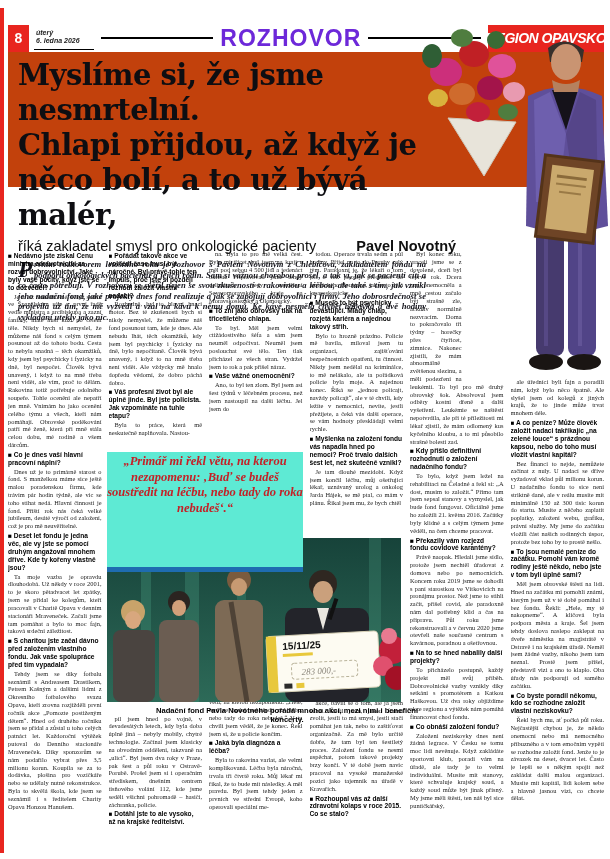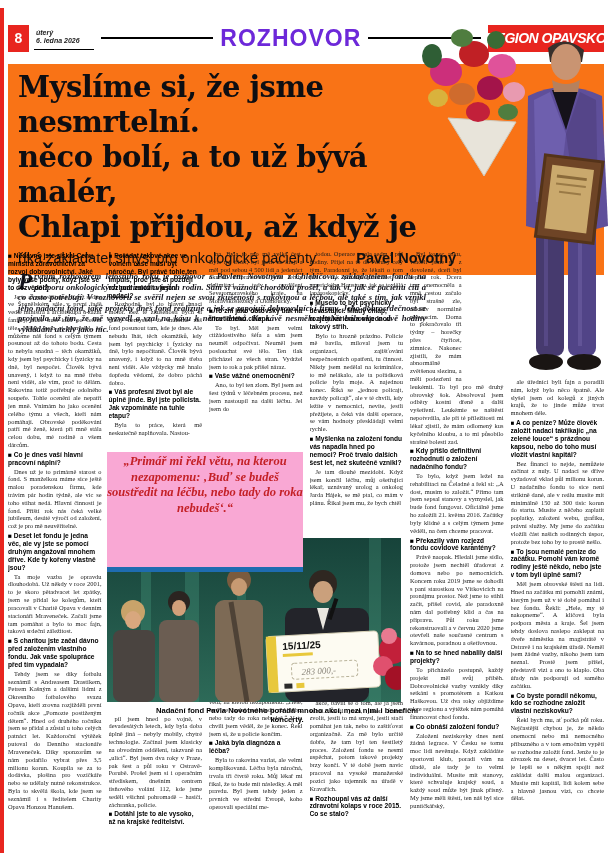--- a/index.html
+++ b/index.html
@@ -13,42 +13,42 @@
            font:bold 14px "Liberation Sans",sans-serif;flex:0 0 auto;}
   .dateblock{margin-left:5px;font:italic bold 7px/8.5px "Liberation Sans",sans-serif;color:#222;flex:0 0 auto;
              border-bottom:1px solid #000;padding:2px 14px 3px 2px;}
   .hrule{flex:1;height:2px;background:#000;margin:0 7px;}
   .section-title{font:bold 23px "Liberation Sans",sans-serif;letter-spacing:1px;color:#6d28d9;flex:0 0 auto;}
   .brandbox{flex:0 0 auto;width:116px;height:27px;background:#e8251f;display:flex;align-items:center;justify-content:center;
             overflow:hidden;}
   .brandbox span{font:italic bold 14px "Liberation Sans",sans-serif;color:#fff;white-space:nowrap;letter-spacing:-.5px;}
 
   
-  .headline-panel{position:absolute;left:8px;top:64px;width:596px;height:211px;background:#f97316;z-index:1;
+  .headline-panel{position:absolute;left:8px;top:52px;width:596px;height:135px;background:#c2410c;z-index:1;
                   padding:6px 0 0 10px;box-sizing:border-box;}
   .headline{font:bold 29px/35px "DejaVu Serif","Liberation Serif",serif;color:#0e0e12;width:440px;letter-spacing:-.5px;}
   .subhead{margin-top:5px;font:14.5px "Liberation Sans",sans-serif;color:#101010;width:440px;}
   .subhead b{font-weight:bold;padding-left:36px;}
   .intro{margin-top:5px;width:408px;font:italic bold 8.6px/10.6px "Liberation Serif",serif;color:#14141c;
          text-align:justify;}
   .dropcap{float:left;font:italic bold 23px/19px "Liberation Serif",serif;margin:1px 2px 0 0;}
 
   
   .bodycols{position:absolute;left:8px;top:250px;width:596px;height:602px;display:flex;gap:7px;z-index:1;}
   .col{flex:1 1 0;overflow:hidden;}
   .col .list{display:block;}
   p.it-a{margin:0;font:6.4px/1.22 "Liberation Serif",serif;text-align:justify;text-indent:6px;color:#1c1c1c;}
   p.it-q{margin:2px 0 1px;font:bold 6.6px/1.2 "Liberation Sans",sans-serif;color:#000;text-align:left;text-indent:0;}
   .sp-q{height:278px;} 
   .sp-p4{height:192px;} 
   .float-legs{float:right;width:42px;height:126px;} 
   .sp-c6{height:128px;} 
 
   
-  .quote-box{position:absolute;left:107px;top:452px;width:196px;height:120px;background:#f9a8d4;z-index:4;
+  .quote-box{position:absolute;left:107px;top:452px;width:196px;height:120px;background:#5eead4;z-index:4;
              border-bottom:5px solid #1e6cb0;display:flex;align-items:flex-start;justify-content:flex-end;box-sizing:border-box;}
   .quote-text{font:italic bold 12.5px/15.5px "Liberation Serif",serif;color:#c42127;text-align:center;padding-top:2px;}
   .event-photo{position:absolute;left:107px;top:538px;width:294px;height:164px;z-index:3;}
   .caption{position:absolute;left:107px;top:706px;width:294px;z-index:4;
            font:bold 7.6px/9px "Liberation Sans",sans-serif;color:#000;text-align:center;margin-left:33px;}
   .man-photo{position:absolute;left:418px;top:26px;width:192px;height:352px;z-index:6;}
 </style>
 </head>
 <body>
 
@@ -67,22 +67,22 @@
     <div class="section-title">ROZHOVOR</div>
     <div class="hrule"></div>
     <div class="brandbox">
       <span>REGION OPAVSKO</span>
     </div>
   </div>
 
   <div class="headline-panel">
     <div class="headline">
       <div>Myslíme si, že jsme nesmrtelní.</div>
+      <div>Chlapi přijdou, až když je</div>
       <div>něco bolí, a to už bývá malér,</div>
-      <div>Chlapi přijdou, až když je</div>
     </div>
     <div class="subhead"><span>říká zakladatel smysl pro onkologické pacienty </span><b>Pavel Novotný</b></div>
     <div class="intro"><span class="dropcap">P</span><span>rvním rozhovorem letošního roku je rozhovor s Pavlem Novotným z Chlebičova, zakladatelem fondu na podporu onkologických pacientů a jejich rodin. Sám si vážnou chorobou prošel, a tak ví, jak se pacienti cítí a co často potřebují. V rozhovoru se svěřil nejen se svou zkušeností s rakovinou a léčbou, ale také s tím, jak vznikl jeho nadační fond, jaké projekty dnes fond realizuje a jak se zapojují dobrovolníci i firmy. Jeho dobrosrdečnost se projevila už tím, že mě vyzvedl a vzal na kávu k němu domů. Ke kávě nesměla chybět bábovka a dvě hodiny vykládání utekly jako nic.</span></div>
   </div>
 
   <div class="bodycols">
     <div class="col">
       <div class="list">
           <p class="it-q">■ Nedávno jste získal Cenu ministra zdravotnictví za rozvoj dobrovolnictví. Jaké byly vaše pocity, když jste se to dozvěděl?</p>
           <p class="it-a">Je to až neuvěřitelné. Když sedíte ve Španělském sále v první řadě vedle ministra a arcibiskupa a zazní fanfáry, máte husí kůži po celém těle. Nikdy bych si nemyslel, že můžeme náš fond s celým týmem posunout až do tohoto bodu. Cesta to nebyla snadná – těch okamžiků, kdy jsem byl psychicky i fyzicky na dně, byl nespočet. Člověk bývá unavený, i když to na mně třeba není vidět, ale vím, proč to dělám. Rakovina totiž potřebuje odolného soupeře. Tohle ocenění ale nepatří jen mně. Vnímám ho jako ocenění celého týmu a všech, kteří nám pomáhají. Obrovské poděkování patří mé ženě, která při mně stála celou dobu, mé rodině a všem dárcům.</p>

